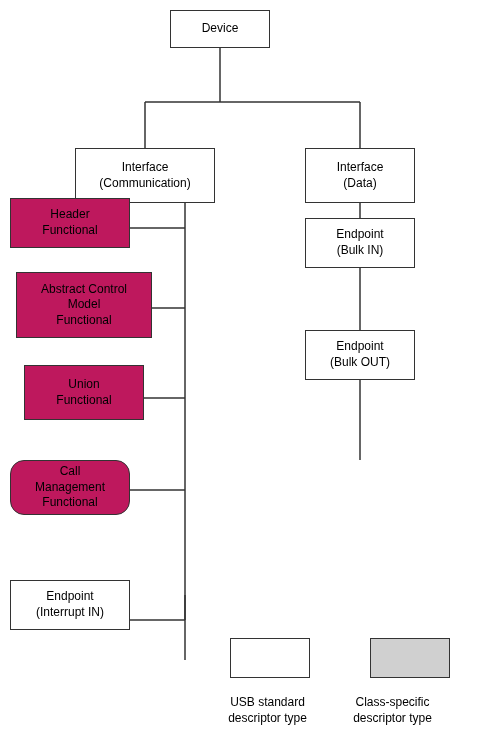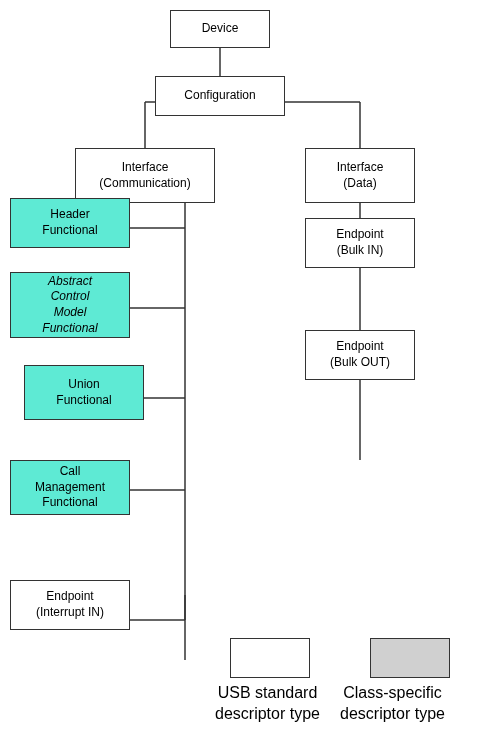--- a/index.html
+++ b/index.html
@@ -25,21 +25,21 @@
       align-items: center;
       justify-content: center;
       text-align: center;
       line-height: 1.3;
       border: 1.5px solid #333;
       background: #fff;
       padding: 4px 18px;
     }
 
     .node.gray {
-      background: #5eead4;
+      background: #be185d;
     }
 
     svg.lines {
       position: absolute;
       top: 0;
       left: 0;
       width: 500px;
       height: 734px;
       pointer-events: none;
     }
@@ -50,22 +50,23 @@
       align-items: center;
       justify-content: center;
       text-align: center;
       line-height: 1.3;
       border: 1.5px solid #333;
     }
 
     .legend-label {
       position: absolute;
       text-align: center;
-      font-size: 16px;
+      font-size: 12px;
       line-height: 1.3;
+      margin-top: 12px;
     }
   </style>
 </head>
 <body>
 
 <div class="diagram">
 
   <svg class="lines">
 
     <line x1="220" y1="48" x2="220" y2="76" stroke="#333" stroke-width="1.5"></line>
@@ -93,33 +94,32 @@
 
     <line x1="360" y1="190" x2="360" y2="460" stroke="#333" stroke-width="1.5"></line>
 
     <line x1="360" y1="258" x2="330" y2="258" stroke="#333" stroke-width="1.5"></line>
 
     <line x1="360" y1="370" x2="330" y2="370" stroke="#333" stroke-width="1.5"></line>
   </svg>
 
   <div class="node" style="left:170px; top:10px; width:100px; height:38px;">Device</div>
 
-  <div class="node" style="left:155px; top:76px; width:130px; height:40px;">Configuration</div>
 
   <div class="node" style="left:75px; top:148px; width:140px; height:55px;">Interface<br>(Communication)</div>
 
   <div class="node" style="left:305px; top:148px; width:110px; height:55px;">Interface<br>(Data)</div>
 
   <div class="node gray" style="left:10px; top:198px; width:120px; height:50px;">Header<br>Functional</div>
 
-  <div class="node gray" style="left:10px; top:272px; width:120px; height:66px;font-style:italic;">Abstract Control<br>Model<br>Functional</div>
+  <div class="node gray" style="left:16px; top:272px; width:136px; height:66px;">Abstract Control<br>Model<br>Functional</div>
 
   <div class="node gray" style="left:24px; top:365px; width:120px; height:55px;">Union<br>Functional</div>
 
-  <div class="node gray" style="left:10px; top:460px; width:120px; height:55px;">Call Management<br>Functional</div>
+  <div class="node gray" style="left:10px; top:460px; width:120px; height:55px;border-radius:14px;">Call Management<br>Functional</div>
 
   <div class="node" style="left:10px; top:580px; width:120px; height:50px;">Endpoint<br>(Interrupt IN)</div>
 
   <div class="node" style="left:305px; top:218px; width:110px; height:50px;">Endpoint<br>(Bulk IN)</div>
 
   <div class="node" style="left:305px; top:330px; width:110px; height:50px;">Endpoint<br>(Bulk OUT)</div>
 
   <div class="legend-box" style="left:230px; top:638px; width:80px; height:40px; background:#fff; border:1.5px solid #333;">
   </div>
   <div class="legend-label" style="left:210px; top:683px; width:115px;">USB standard<br>descriptor type</div>

